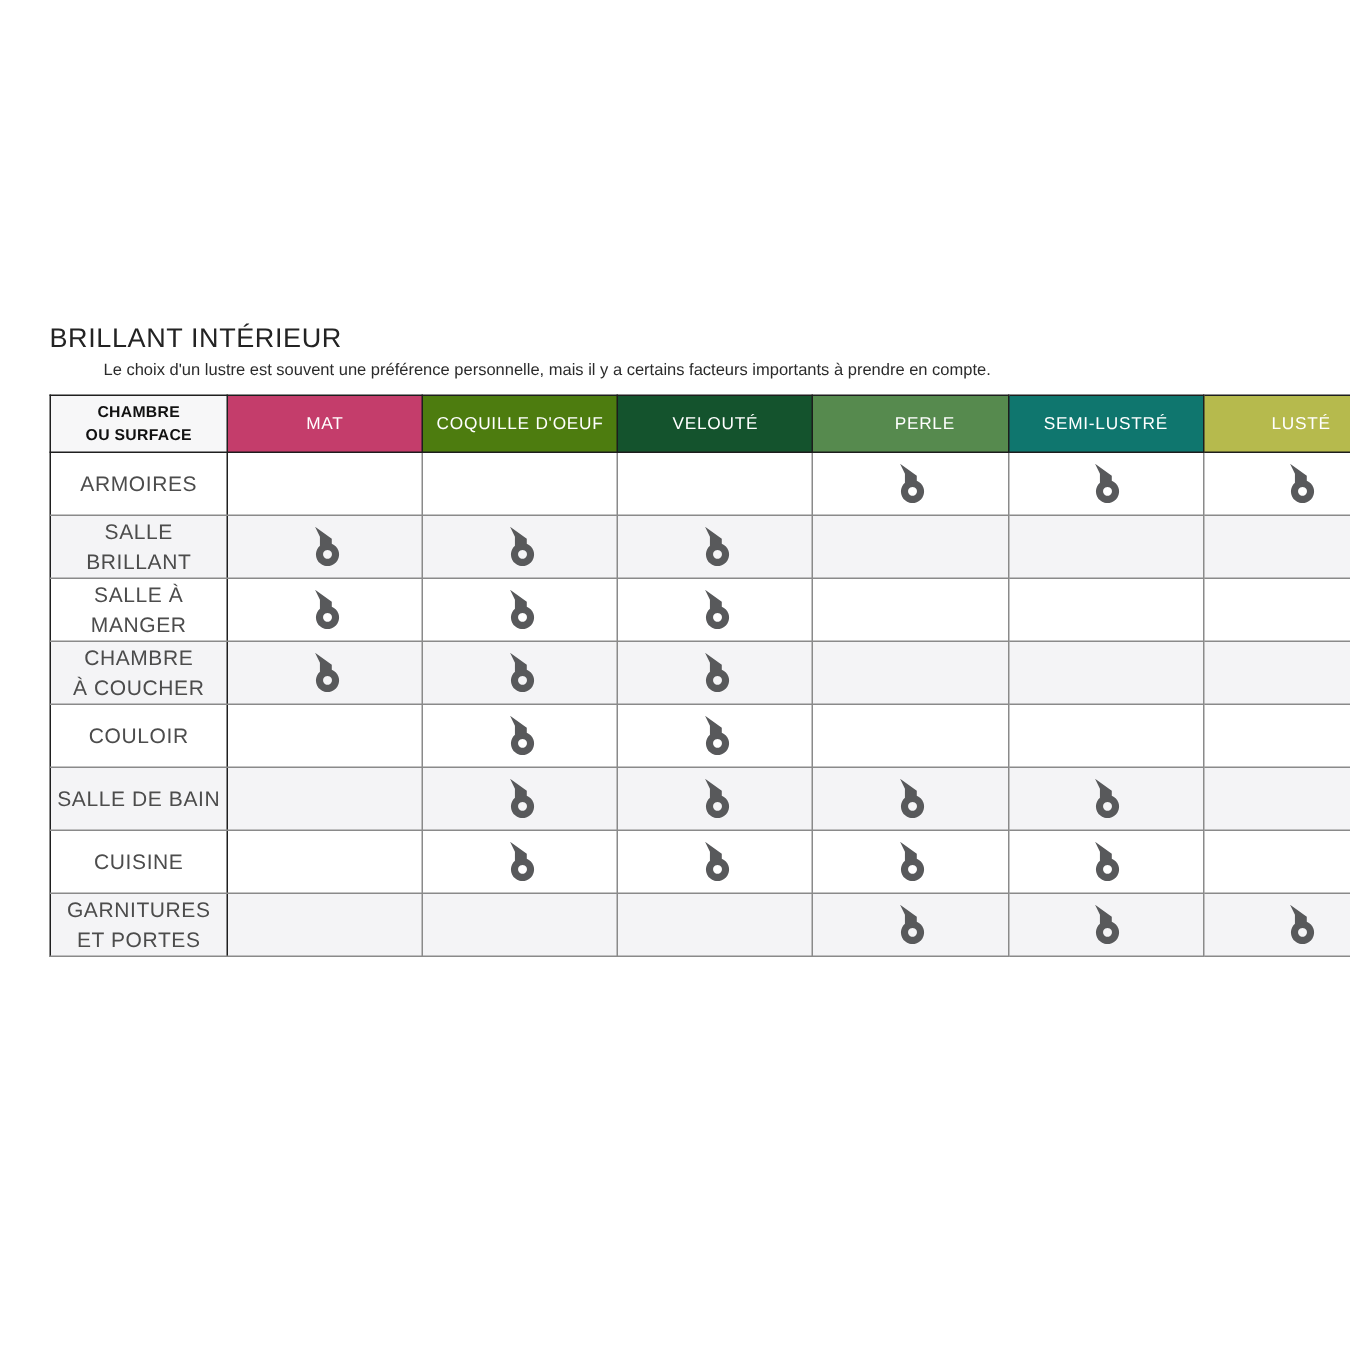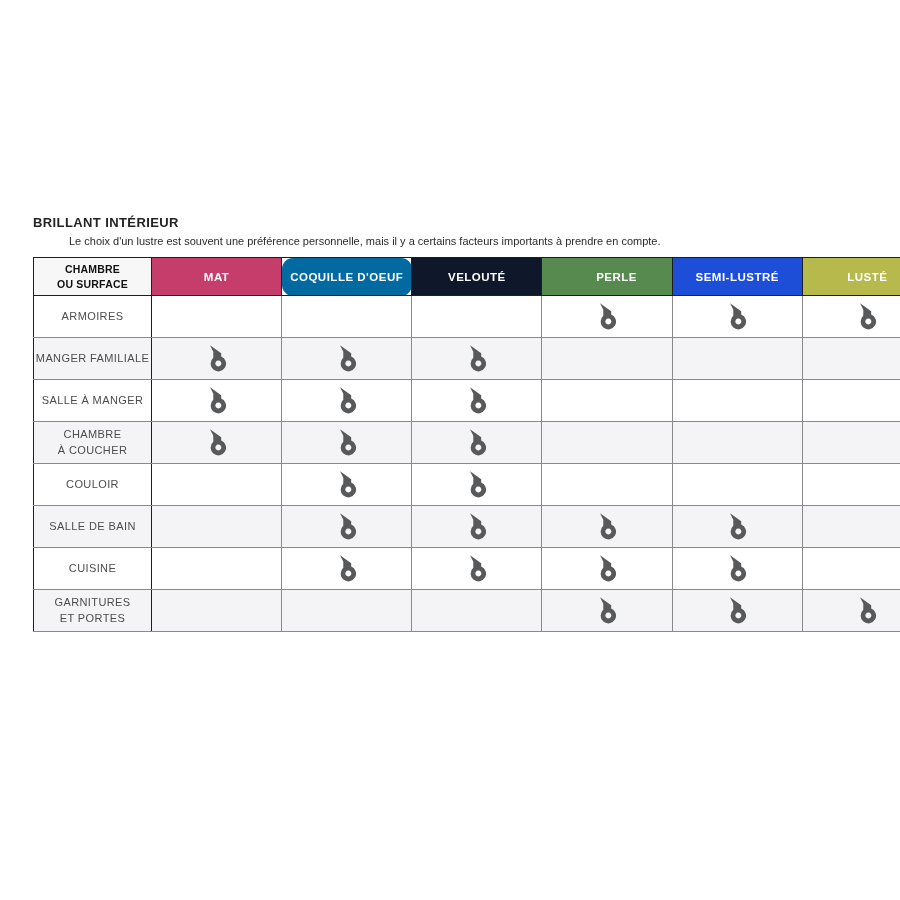--- a/index.html
+++ b/index.html
@@ -7,22 +7,22 @@
   body {
     width: 900px; height: 900px;
     font-family: "Liberation Sans", sans-serif;
     position: relative;
     overflow: hidden;
   }
   .canvas { position: absolute; left: 0; top: 0; width: 900px; height: 900px; background: #fff; }
   .content { position: absolute; left: 33px; top: 215px; width: 834px; }
 
   .title {
-    font-size: 13px;
-    font-weight: 700;
+    font-size: 18px;
+    font-weight: 400;
     color: #232323;
     letter-spacing: 0.4px;
   }
   .subtitle {
     margin-top: 5px;
     font-size: 11px;
     color: #2b2b2b;
     padding-left: 36px;
   }
 
@@ -41,37 +41,37 @@
     line-height: 1.35;
     height: 38px;
     text-align: center;
     vertical-align: middle;
     letter-spacing: 0.2px;
   }
   th.colhead {
     border: 1px solid #1d1d1d;
     color: #ffffff;
     font-size: 11.5px;
-    font-weight: 700;
+    font-weight: 400;
     letter-spacing: 0.5px;
     height: 38px;
     text-align: center;
     vertical-align: middle;
   }
   tbody td {
     height: 42px;
     text-align: center;
     vertical-align: middle;
   }
   td.rowlabel {
     border-left: 1.5px solid #1f1f1f;
     border-right: 1.5px solid #1f1f1f;
     border-top: 1px solid #8a8a8a;
     border-bottom: 1px solid #8a8a8a;
-    font-size: 11px;
+    font-size: 14px;
     color: #4c4c4c;
     letter-spacing: 0.4px;
     line-height: 1.4;
   }
   td.cell { border: 1px solid #8a8a8a; }
   tr.alt { background: #f4f4f6; }
   td.cell svg { display: inline-block; vertical-align: middle; }
 </style>
 </head>
 <body>
@@ -90,24 +90,24 @@
           <col>
           <col>
         </colgroup>
         <thead>
           <tr>
             <th class="corner">
               <div>CHAMBRE</div>
               <div>OU SURFACE</div>
             </th>
             <th class="colhead" style="background: rgb(196, 61, 107);">MAT</th>
-            <th class="colhead" style="background: #0369a1; border-radius: 11px;">COQUILLE D'OEUF</th>
-            <th class="colhead" style="background: #0f172a;">VELOUTÉ</th>
+            <th class="colhead" style="background: #4d7c0f;">COQUILLE D'OEUF</th>
+            <th class="colhead" style="background: #14532d;">VELOUTÉ</th>
             <th class="colhead" style="background: rgb(86, 138, 78); padding-left: 19px;">PERLE</th>
-            <th class="colhead" style="background: #1d4ed8;">SEMI-LUSTRÉ</th>
+            <th class="colhead" style="background: #0f766e;">SEMI-LUSTRÉ</th>
             <th class="colhead" style="background: rgb(182, 186, 77);">LUSTÉ</th>
           </tr>
         </thead>
         <tbody>
           <tr>
             <td class="rowlabel">
               <div>ARMOIRES</div>
             </td>
             <td class="cell"></td>
             <td class="cell"></td>
@@ -117,21 +117,21 @@
               </svg></td>
             <td class="cell"><svg viewBox="0 0 21 28" width="20" height="27">
                 <path d="M3.2 0 L14.9 8.4 L14.9 11.9 A8.1 8.1 0 1 1 6.6 13.3 L6.6 7 Z M11.9 16.2 a3.1 3.1 0 1 0 0.02 0 Z" fill="#58595b" fill-rule="evenodd"></path>
               </svg></td>
             <td class="cell"><svg viewBox="0 0 21 28" width="20" height="27">
                 <path d="M3.2 0 L14.9 8.4 L14.9 11.9 A8.1 8.1 0 1 1 6.6 13.3 L6.6 7 Z M11.9 16.2 a3.1 3.1 0 1 0 0.02 0 Z" fill="#58595b" fill-rule="evenodd"></path>
               </svg></td>
           </tr>
           <tr class="alt">
             <td class="rowlabel">
-              <div>MANGER FAMILIALE</div>
+              <div>SALLE BRILLANT</div>
             </td>
             <td class="cell"><svg viewBox="0 0 21 28" width="20" height="27">
                 <path d="M3.2 0 L14.9 8.4 L14.9 11.9 A8.1 8.1 0 1 1 6.6 13.3 L6.6 7 Z M11.9 16.2 a3.1 3.1 0 1 0 0.02 0 Z" fill="#58595b" fill-rule="evenodd"></path>
               </svg></td>
             <td class="cell"><svg viewBox="0 0 21 28" width="20" height="27">
                 <path d="M3.2 0 L14.9 8.4 L14.9 11.9 A8.1 8.1 0 1 1 6.6 13.3 L6.6 7 Z M11.9 16.2 a3.1 3.1 0 1 0 0.02 0 Z" fill="#58595b" fill-rule="evenodd"></path>
               </svg></td>
             <td class="cell"><svg viewBox="0 0 21 28" width="20" height="27">
                 <path d="M3.2 0 L14.9 8.4 L14.9 11.9 A8.1 8.1 0 1 1 6.6 13.3 L6.6 7 Z M11.9 16.2 a3.1 3.1 0 1 0 0.02 0 Z" fill="#58595b" fill-rule="evenodd"></path>
               </svg></td>

